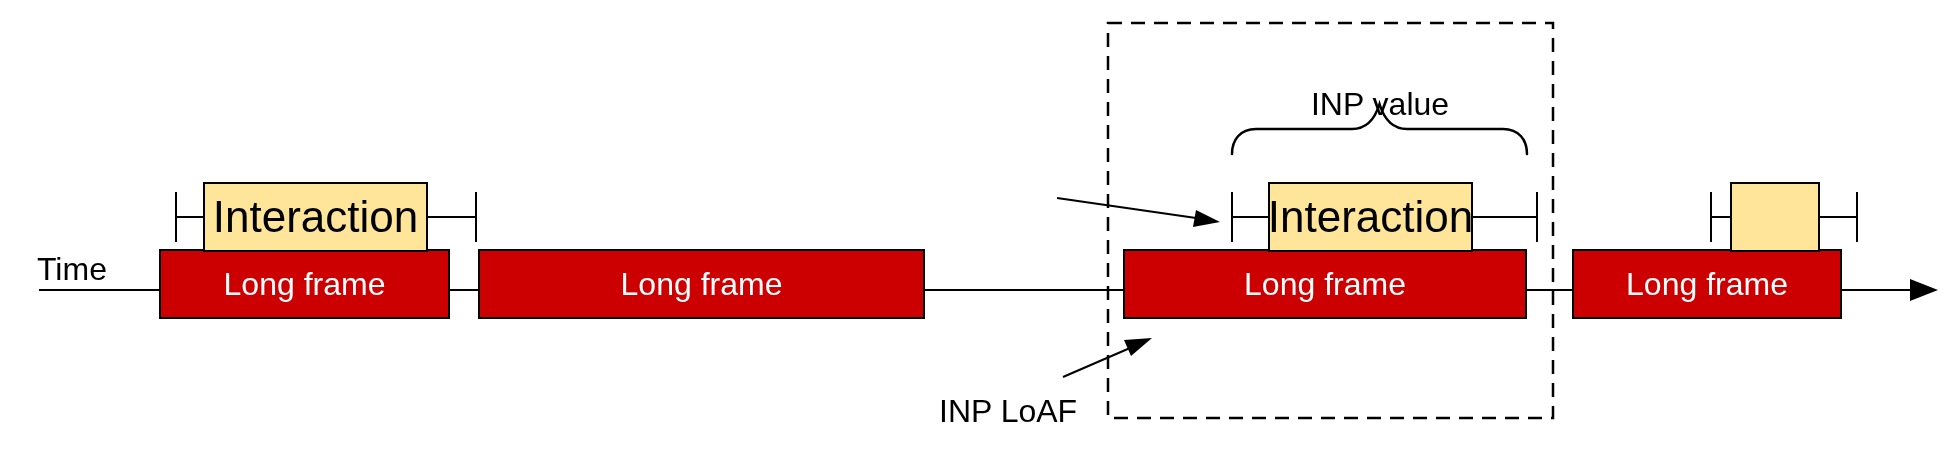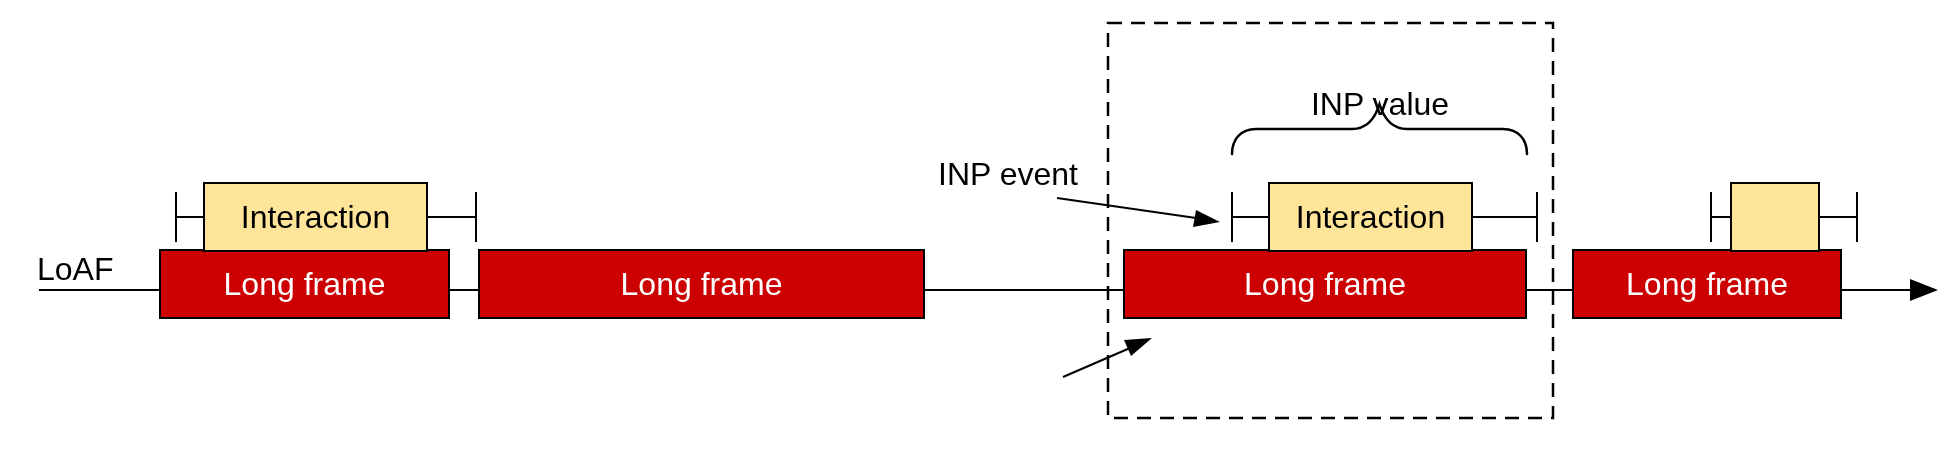--- a/index.html
+++ b/index.html
@@ -22,21 +22,21 @@
   .long-frame{
     top:249px;height:70px;
     background:var(--red,#cc0000);
     color:var(--red-text,#fff);
     font-size:32px;
   }
   .interaction{
     top:182px;height:70px;
     background:var(--yellow,#ffe599);
     color:var(--yellow-text,#000);
-    font-size:32px;
+    font-size:44px;
   }
   .label{
     position:absolute;color:#000;font-size:32px;line-height:1.15;white-space:nowrap;
   }
 </style>
 </head>
 <body>
 
 <div class="canvas" style="--red: #cc0000; --red-text: #ffffff; --yellow: #ffe599; --yellow-text: #000000; --outline: #000000; --bg: #ffffff;">
 
@@ -91,17 +91,17 @@
   <div class="box interaction" style="left:203px;width:225px;">
     <span>Interaction</span>
   </div>
   <div class="box interaction" style="left:1268px;width:205px;">
     <span>Interaction</span>
   </div>
   <div class="box interaction" style="left:1730px;width:90px;">
     <span></span>
   </div>
 
-  <div class="label" style="left:37px;top:251px;">LoAF</div>
-  <div class="label" style="left:938px;top:156px;">INP event</div>
+  <div class="label" style="left:37px;top:251px;">Time</div>
   <div class="label" style="left:1232px;top:49px;width:296px;text-align:center;margin-top:37px;">INP value</div>
+  <div class="label" style="left:939px;top:393px;">INP LoAF</div>
 
 </div>
 
 </body></html>

